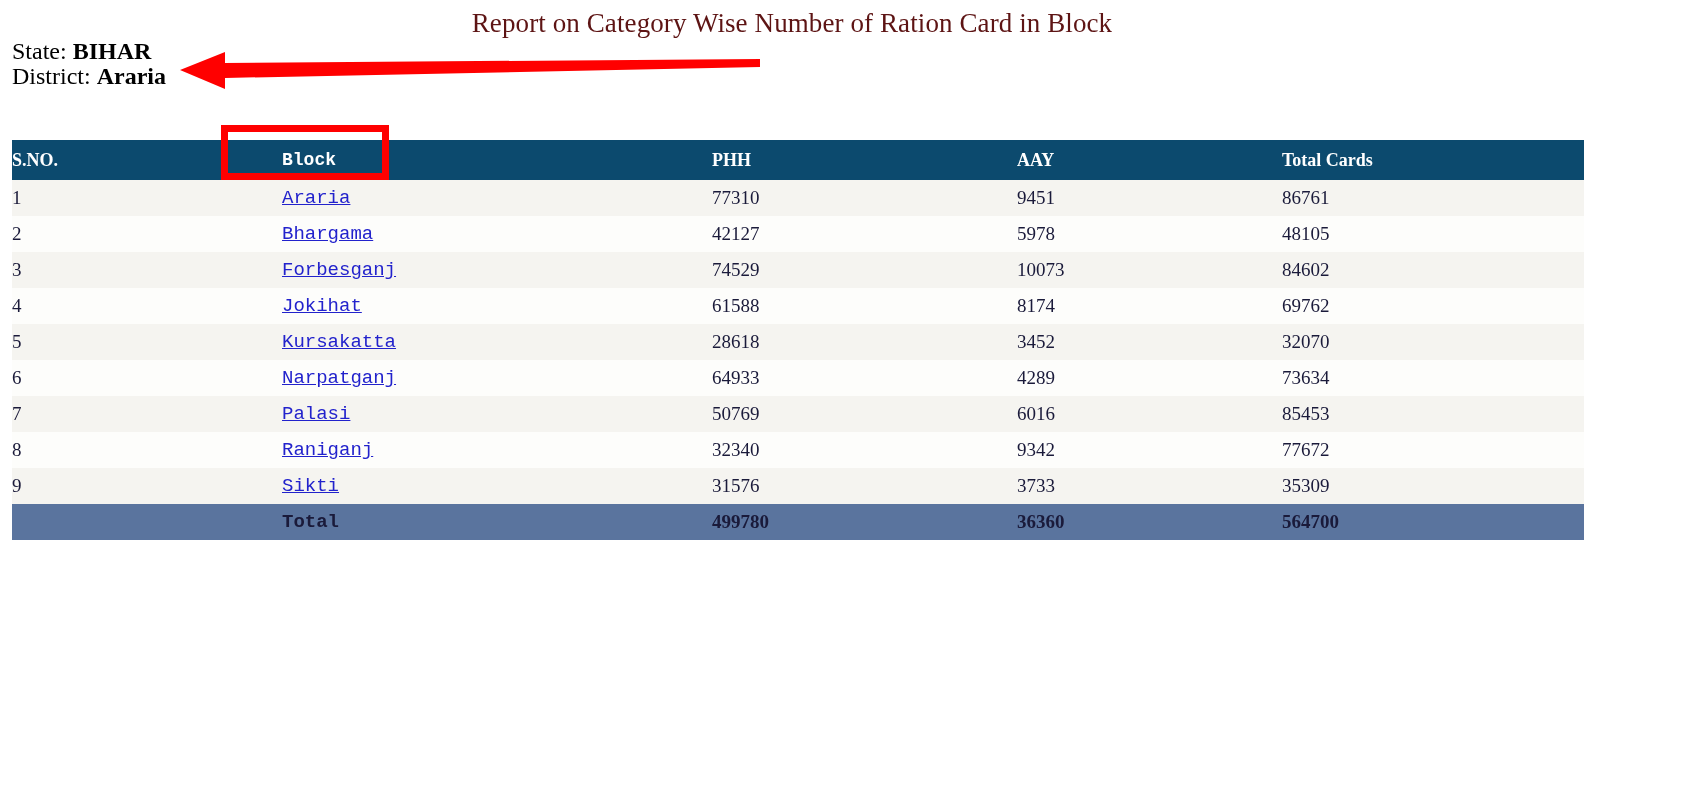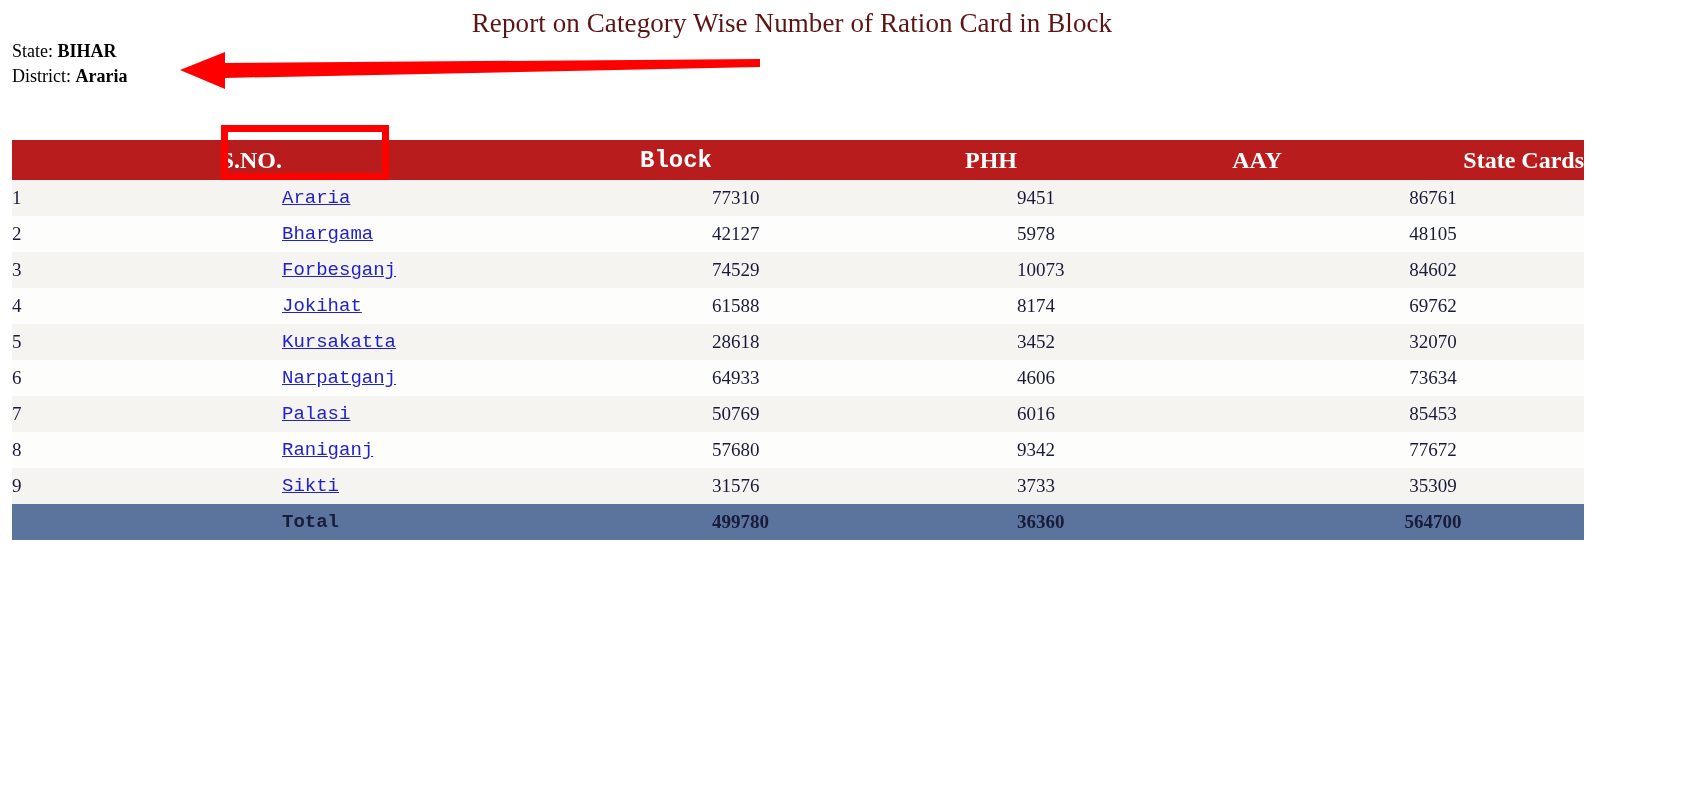--- a/index.html
+++ b/index.html
@@ -35,48 +35,48 @@
     color: #5d1414;
     letter-spacing: 0.1px;
     white-space: nowrap;
   }
 
   
   .meta-block {
     position: absolute;
     left: 12px;
     top: 39px;
-    font-size: 18px;
+    font-size: 24px;
     color: #000000;
     line-height: 25px;
   }
   .meta-line { white-space: nowrap; }
   .meta-label { font-weight: 400; }
   .meta-value { font-weight: bold; }
 
   
   .table-wrap {
     position: absolute;
     left: 12px;
     top: 140px;
     width: 1572px;
   }
   table.report {
     border-collapse: collapse;
     width: 1572px;
     table-layout: fixed;
   }
   table.report th {
-    background: #b91c1c;
+    background: #0c4a6e;
     color: #ffffff;
     font-weight: bold;
-    font-size: 24px;
+    font-size: 18px;
     height: 40px;
     padding: 0;
-    text-align: right;
+    text-align: left;
     vertical-align: middle;
   }
   table.report td {
     font-size: 19px;
     height: 36px;
     padding: 0;
     vertical-align: middle;
     color: #1a1a3a;
   }
   tbody tr.odd  td { background: #f5f4f0; }
@@ -86,21 +86,21 @@
   .col-sno   { width: 270px; }
   .col-block { width: 430px; }
   .col-phh   { width: 305px; }
   .col-aay   { width: 265px; }
   .col-total { width: 302px; }
 
   .c-sno   { padding-left: 14px; text-align: left; }
   .c-block { padding-left: 272px; text-align: left; font-family: Liberation Mono, monospace; }
   .c-phh   { padding-left: 0; text-align: left; padding-left: 25px;}
   .c-aay   { padding-left: 25px; text-align: left; font-family: Liberation Serif, serif; }
-  .c-tot   { padding-left: 17px; text-align: center; }
+  .c-tot   { padding-left: 17px; text-align: left; }
 
   th.c-sno   { padding-left: 14px; }
   th.c-block { padding-left: 272px; }
   th.c-phh   { padding-left: 25px; }
   th.c-aay   { padding-left: 25px; }
   th.c-tot   { padding-left: 17px; }
 
   a.block-link {
     color: #2222cc;
     text-decoration: underline;
@@ -163,21 +163,21 @@
         <col class="col-phh">
         <col class="col-aay">
         <col class="col-total">
       </colgroup>
       <thead>
         <tr>
           <th class="c-sno">S.NO.</th>
           <th class="c-block">Block</th>
           <th class="c-phh">PHH</th>
           <th class="c-aay">AAY</th>
-          <th class="c-tot">State Cards</th>
+          <th class="c-tot">Total Cards</th>
         </tr>
       </thead>
       <tbody id="tbody">
           <tr class="odd">
             <td class="c-sno">1</td>
             <td class="c-block"><a class="block-link" href="#">Araria</a></td>
             <td class="c-phh">77310</td>
             <td class="c-aay">9451</td>
             <td class="c-tot">86761</td>
           </tr>
@@ -206,34 +206,34 @@
             <td class="c-sno">5</td>
             <td class="c-block"><a class="block-link" href="#">Kursakatta</a></td>
             <td class="c-phh">28618</td>
             <td class="c-aay">3452</td>
             <td class="c-tot">32070</td>
           </tr>
           <tr class="even">
             <td class="c-sno">6</td>
             <td class="c-block"><a class="block-link" href="#">Narpatganj</a></td>
             <td class="c-phh">64933</td>
-            <td class="c-aay">4606</td>
+            <td class="c-aay">4289</td>
             <td class="c-tot">73634</td>
           </tr>
           <tr class="odd">
             <td class="c-sno">7</td>
             <td class="c-block"><a class="block-link" href="#">Palasi</a></td>
             <td class="c-phh">50769</td>
             <td class="c-aay">6016</td>
             <td class="c-tot">85453</td>
           </tr>
           <tr class="even">
             <td class="c-sno">8</td>
             <td class="c-block"><a class="block-link" href="#">Raniganj</a></td>
-            <td class="c-phh">57680</td>
+            <td class="c-phh">32340</td>
             <td class="c-aay">9342</td>
             <td class="c-tot">77672</td>
           </tr>
           <tr class="odd">
             <td class="c-sno">9</td>
             <td class="c-block"><a class="block-link" href="#">Sikti</a></td>
             <td class="c-phh">31576</td>
             <td class="c-aay">3733</td>
             <td class="c-tot">35309</td>
           </tr>

